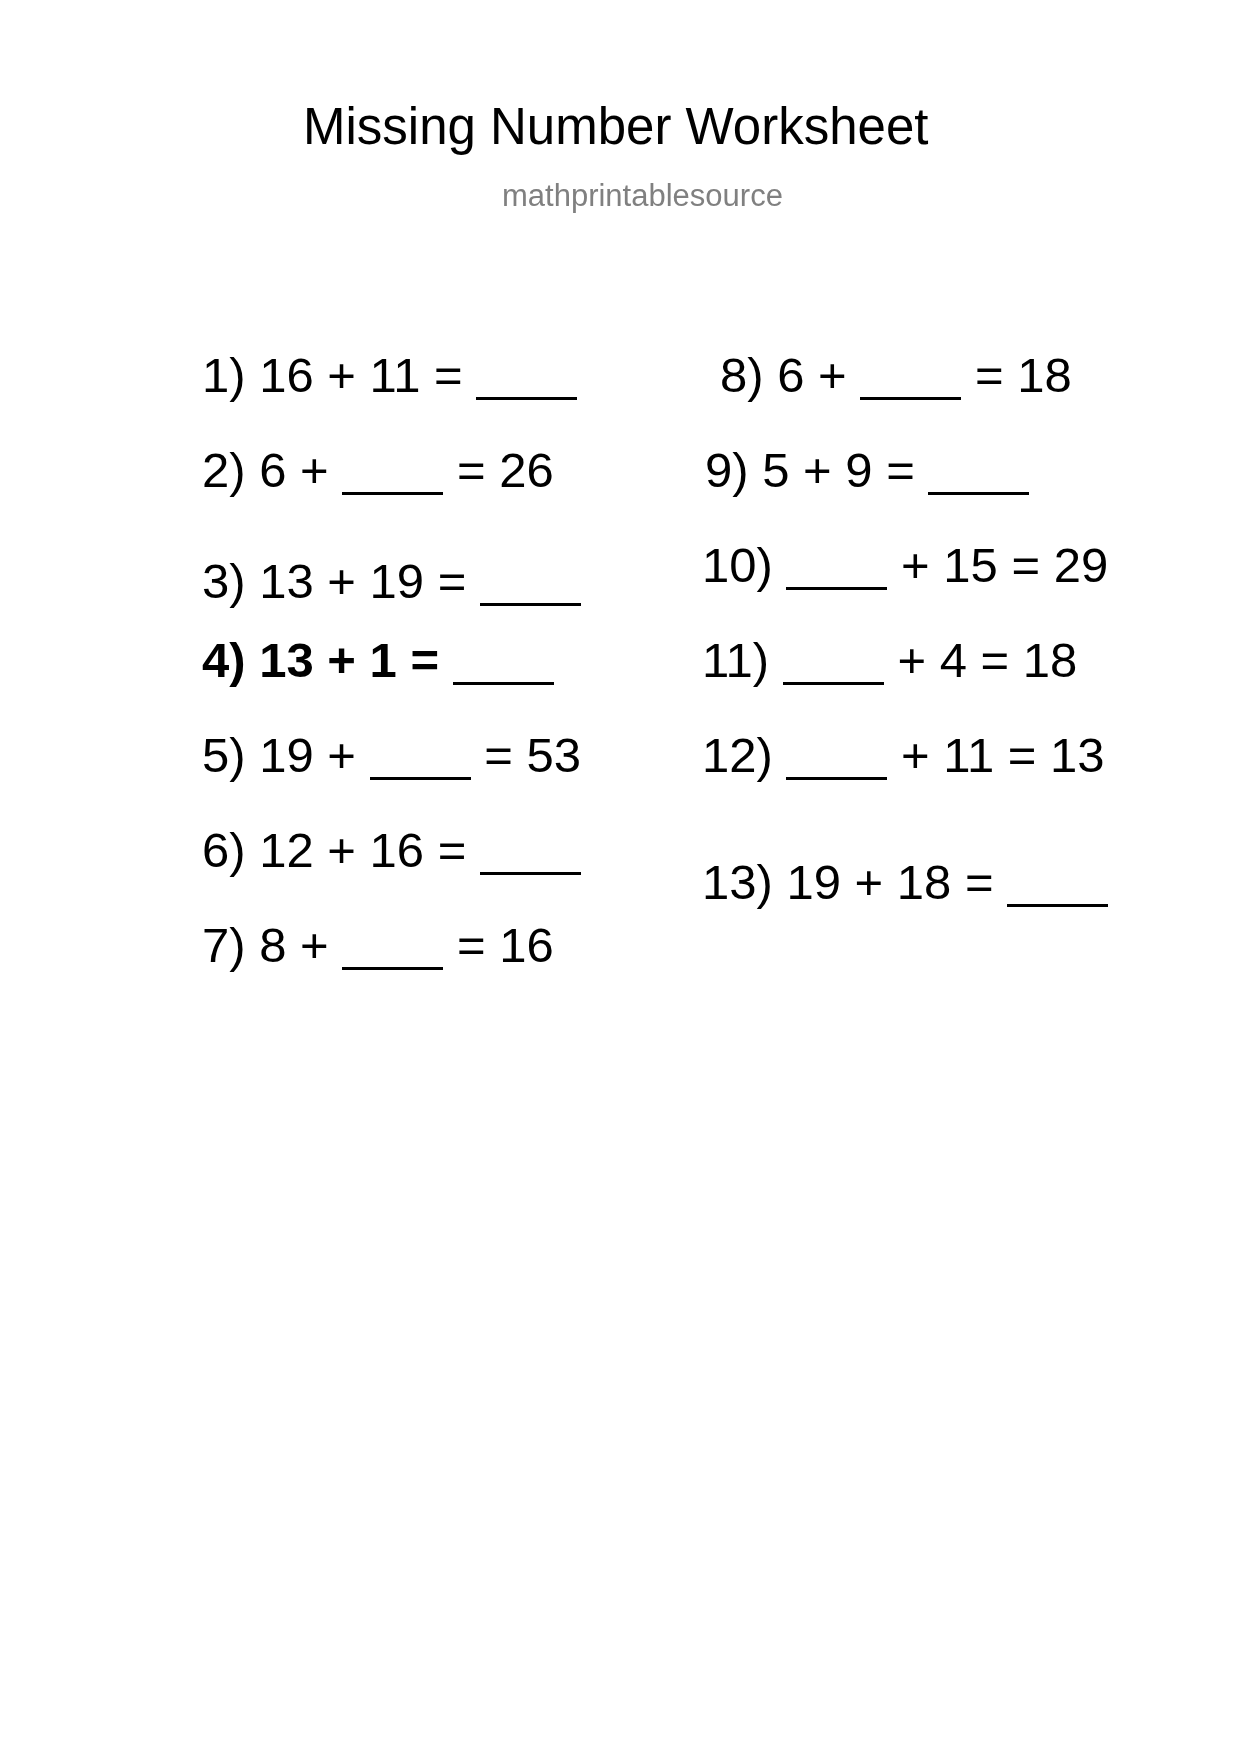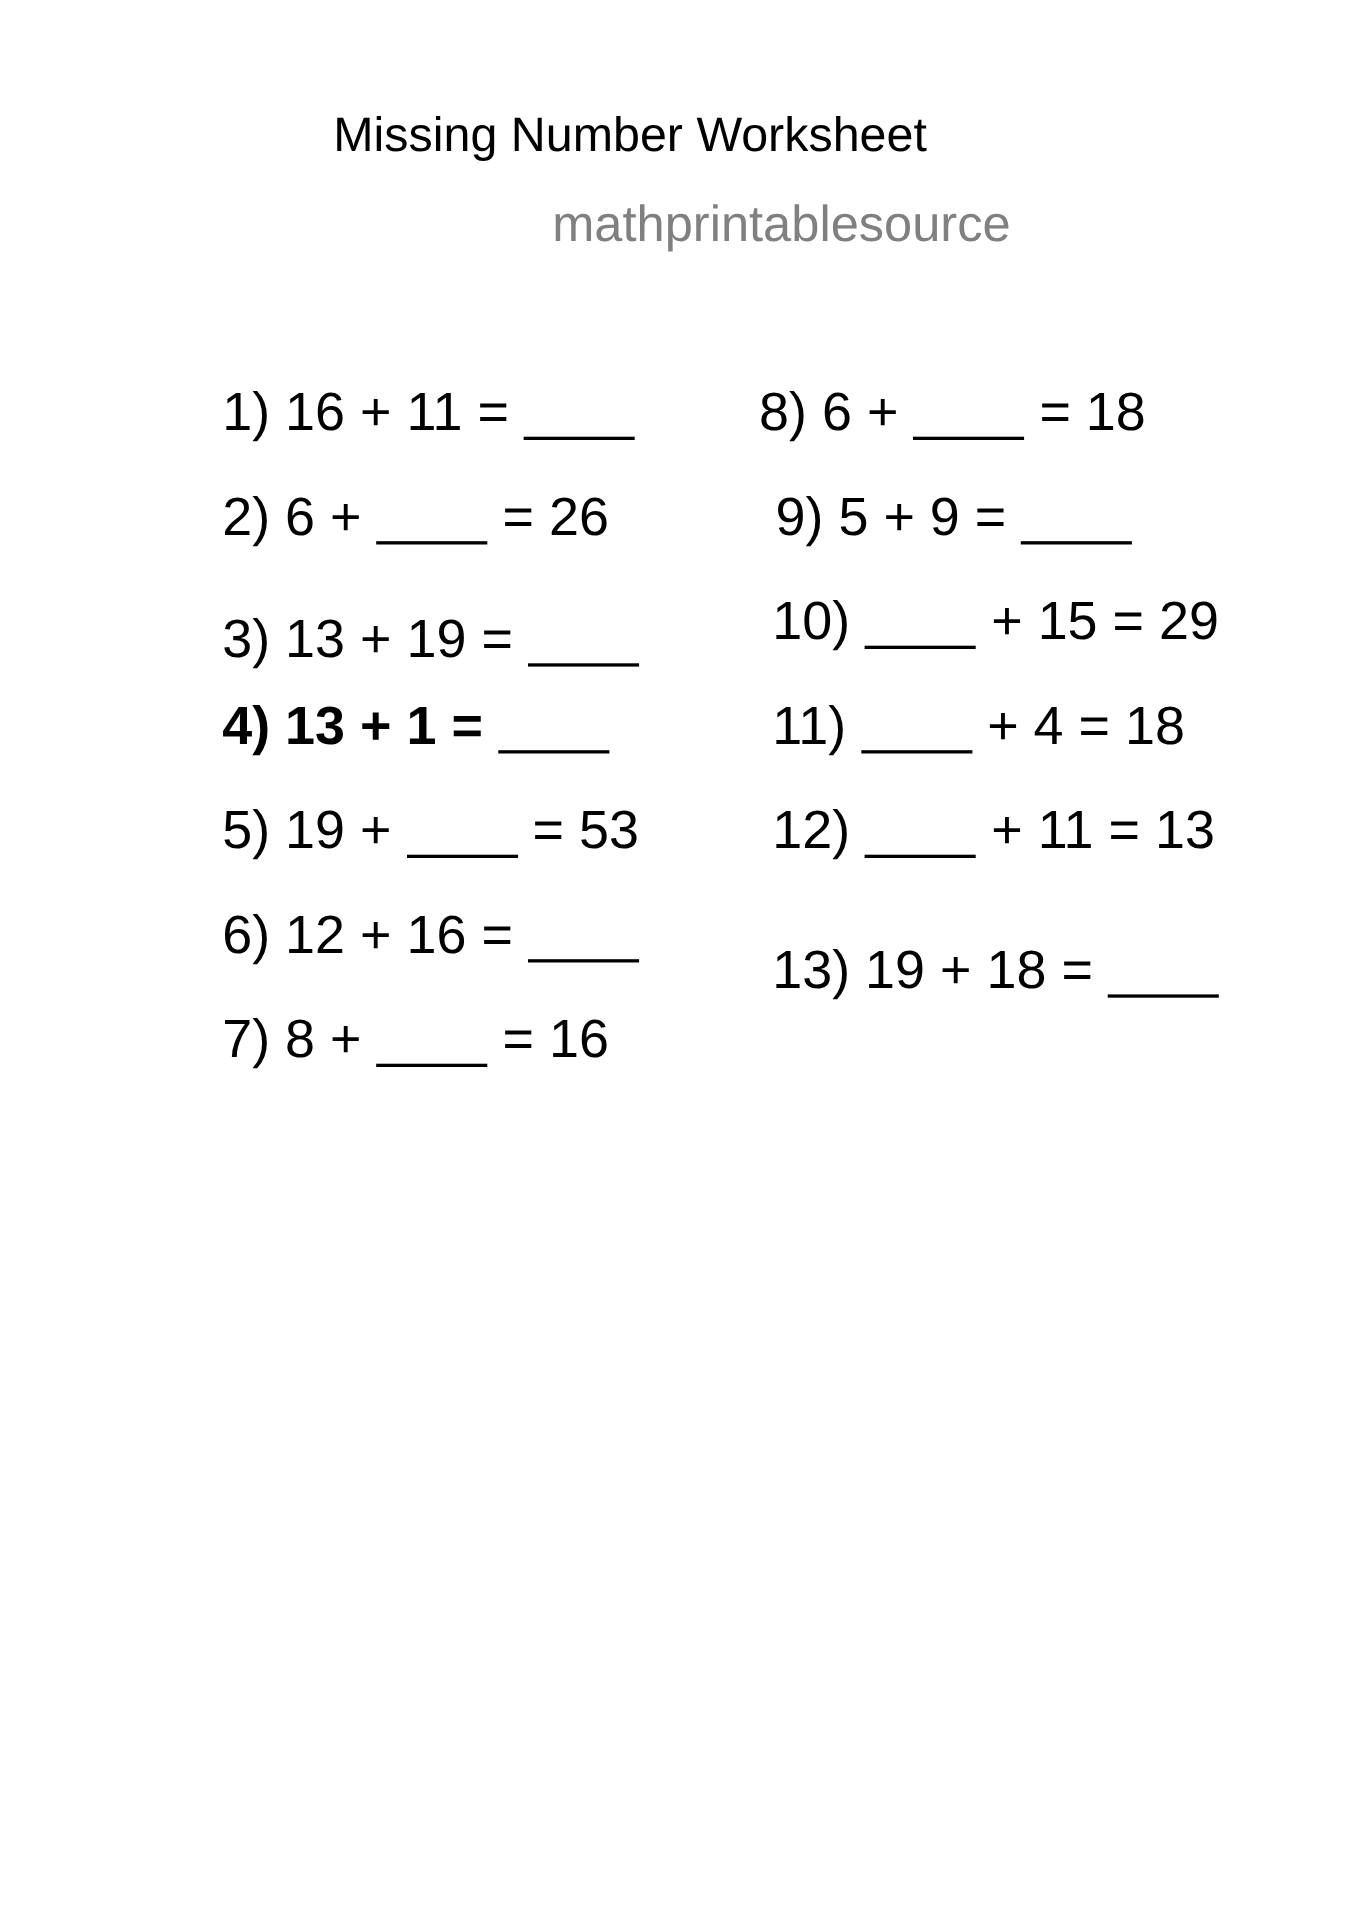--- a/index.html
+++ b/index.html
@@ -12,31 +12,31 @@
     height: 1754px;
     position: relative;
     overflow: hidden;
     font-family: "Liberation Sans", sans-serif;
     color: #000000;
   }
   .title {
     position: absolute;
     left: 303px;
     top: 101px;
-    font-size: 44px;
+    font-size: 51px;
     line-height: 1;
     white-space: nowrap;
     margin: 0;
     font-weight: normal;
   }
   .subtitle {
     position: absolute;
     left: 502px;
     top: 180px;
-    font-size: 46px;
+    font-size: 31px;
     line-height: 1;
     color: #808080;
     white-space: nowrap;
     margin: 0;
   }
   .problem {
     position: absolute;
     font-size: 49px;
     line-height: 1;
     white-space: pre;
@@ -71,21 +71,21 @@
 <div class="problem" style="left:202px; top:557px;"><span>3)</span> <span>13 + 19 = </span><span class="blank"></span><span></span></div>
 
 <div class="problem" style="left:202px; top:636px;font-weight:bold;"><span>4)</span> <span>13 + 1 = </span><span class="blank"></span><span></span></div>
 
 <div class="problem" style="left:202px; top:731px;"><span>5)</span> <span>19 + </span><span class="blank"></span><span> = 53</span></div>
 
 <div class="problem" style="left:202px; top:826px;"><span>6)</span> <span>12 + 16 = </span><span class="blank"></span><span></span></div>
 
 <div class="problem" style="left:202px; top:921px;"><span>7)</span> <span>8 + </span><span class="blank"></span><span> = 16</span></div>
 
-<div class="problem" style="left:690px; top:351px;text-align:right;"><span>8)</span> <span>6 + </span><span class="blank"></span><span> = 18</span></div>
+<div class="problem" style="left:720px; top:351px;text-align:right;"><span>8)</span> <span>6 + </span><span class="blank"></span><span> = 18</span></div>
 
 <div class="problem" style="left:705px; top:446px;"><span>9)</span> <span>5 + 9 = </span><span class="blank"></span><span></span></div>
 
 <div class="problem" style="left:702px; top:541px;"><span>10)</span> <span></span><span class="blank"></span><span> + 15 = 29</span></div>
 
 <div class="problem" style="left:702px; top:636px;"><span>11)</span> <span></span><span class="blank"></span><span> + 4 = 18</span></div>
 
 <div class="problem" style="left:702px; top:731px;"><span>12)</span> <span></span><span class="blank"></span><span> + 11 = 13</span></div>
 
 <div class="problem" style="left:702px; top:826px;margin-top:32px;"><span>13)</span> <span>19 + 18 = </span><span class="blank"></span><span></span></div>

